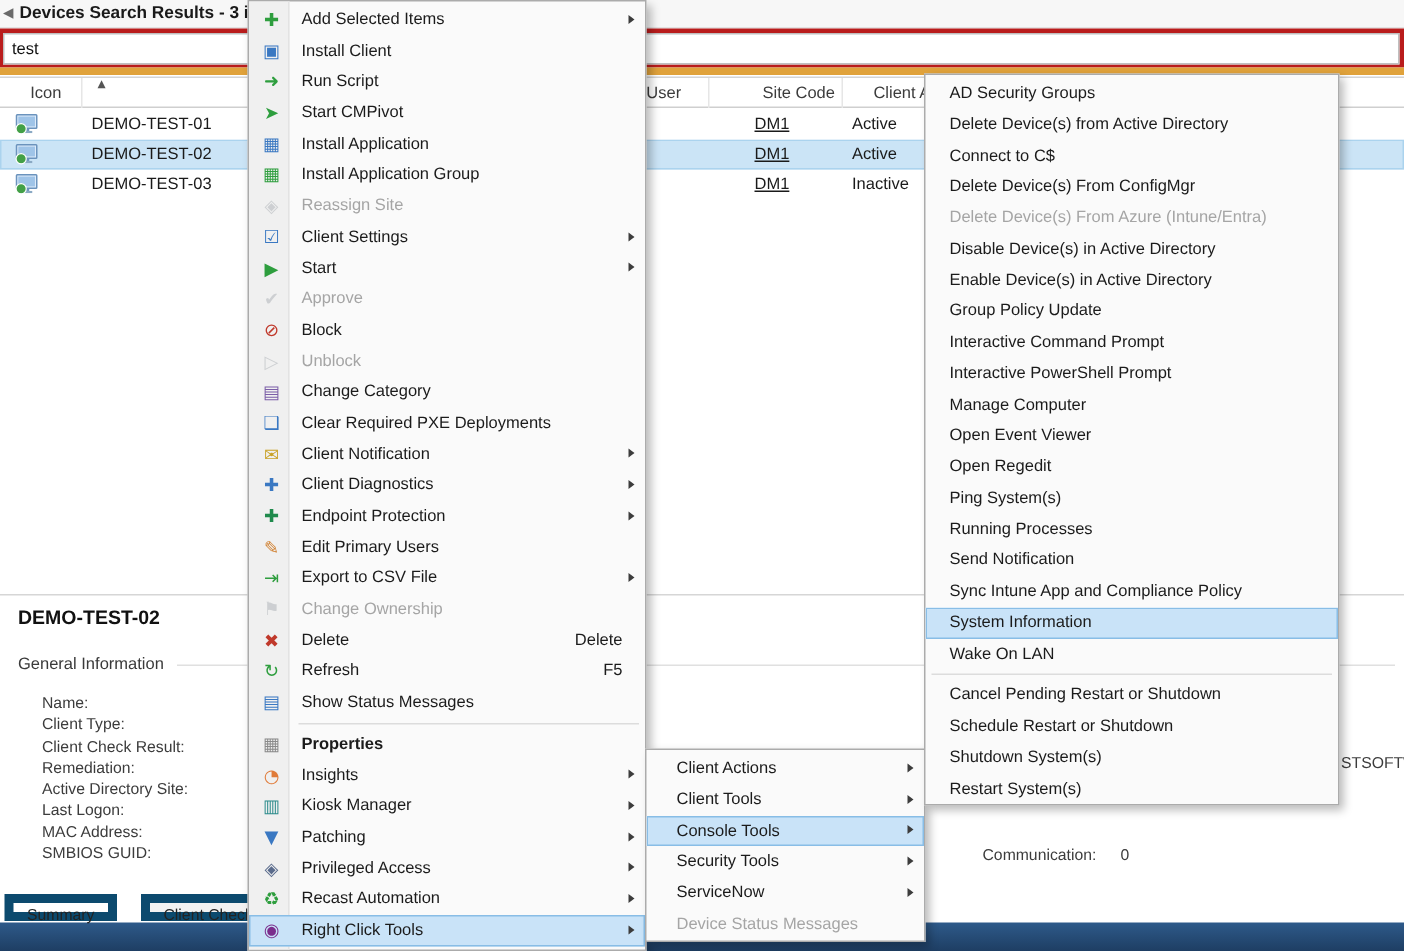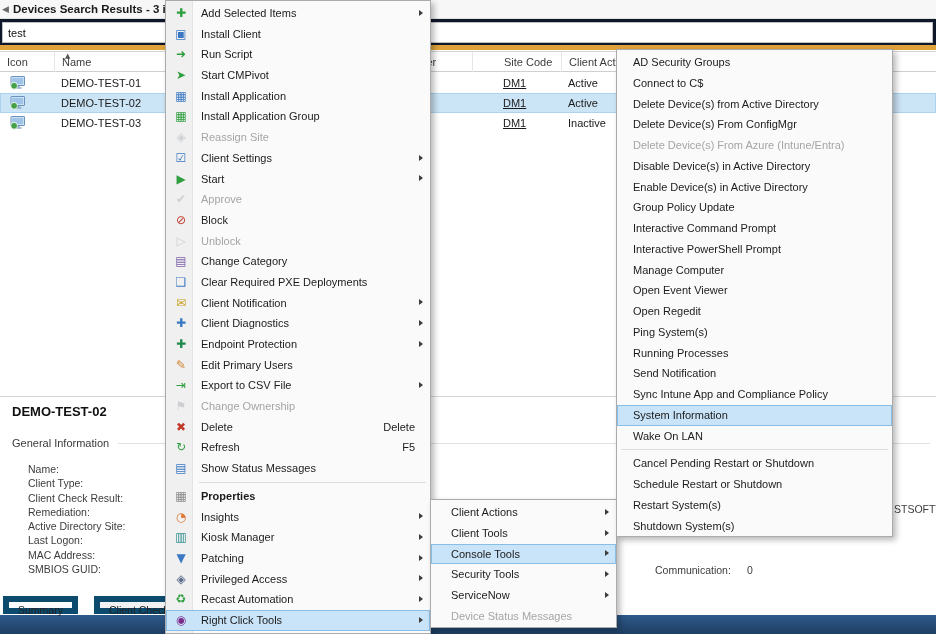--- a/index.html
+++ b/index.html
@@ -11,26 +11,26 @@
   *{margin:0;padding:0;box-sizing:border-box;}
   html,body{width:936px;height:634px;}
   body{
     position:relative;overflow:hidden;background:#fff;color:#1a1a1a;
     font-family:"Liberation Sans","DejaVu Sans",sans-serif;font-size:11px;
   }
   
   .titlebar{position:absolute;left:0;top:0;width:936px;height:19px;background:#f7f7f7;border-bottom:1px solid #e2e2e2;z-index:1;}
   .chev{position:absolute;left:2px;top:4px;font-size:9px;color:#6a6a6a;font-family:"DejaVu Sans",sans-serif;}
   .pane-title{position:absolute;left:13px;top:3px;font-size:11.5px;font-weight:bold;white-space:nowrap;}
-  .searchrow{position:absolute;left:0;top:19px;width:936px;height:26px;background:#0f172a;z-index:1;}
+  .searchrow{position:absolute;left:0;top:19px;width:936px;height:26px;background:#b91c1c;z-index:1;}
   .search-input{position:absolute;left:2px;top:3px;width:931px;height:21px;border:1px solid #bfbfbf;font-size:11px;padding:0 5px;font-family:inherit;color:#111;background:#fff;outline:none;}
   .gold-bar{position:absolute;left:0;top:45px;width:936px;height:5px;background:var(--gold);z-index:1;}
   
   .thead{position:absolute;left:0;top:51px;width:936px;height:21px;border-top:1px solid #d4d4d4;border-bottom:1px solid #cfcfcf;background:#fff;z-index:1;}
-  .th{position:absolute;top:0;height:20px;line-height:20px;font-size:11px;color:#3c3c3c;padding-left:7px;border-right:1px solid #e6e6e6;white-space:nowrap;overflow:hidden;}
+  .th{position:absolute;top:0;height:20px;line-height:20px;font-size:11px;color:#3c3c3c;padding-left:7px;border-right:1px solid #e6e6e6;white-space:nowrap;overflow:hidden;text-align:center;}
   .th-icon{left:0;width:55px;}
   .th-name{left:55px;width:375px;}
   .th-user{left:406px;width:67px;}
   .th-site{left:497px;width:65px;}
   .th-activity{left:562px;width:100px;}
   .sort-arrow{position:absolute;left:10px;top:1px;font-size:7px;line-height:7px;color:#555;font-family:"DejaVu Sans",sans-serif;}
   .th-name .th-label{display:inline-block;padding-top:0;}
   #table-rows{position:absolute;left:0;top:73px;width:936px;z-index:1;}
   .trow{position:relative;height:20px;width:936px;}
   .trow.selected{background:var(--sel);box-shadow:inset 0 0 0 1px #abd3ee;}
@@ -208,37 +208,37 @@
       <div class="menu-item"><span class="mi-label">Client Tools</span><span class="mi-arrow"></span></div>
       <div class="menu-item highlighted"><span class="mi-label">Console Tools</span><span class="mi-arrow"></span></div>
       <div class="menu-item"><span class="mi-label">Security Tools</span><span class="mi-arrow"></span></div>
       <div class="menu-item"><span class="mi-label">ServiceNow</span><span class="mi-arrow"></span></div>
       <div class="menu-item disabled"><span class="mi-label">Device Status Messages</span></div>
     </div>
 </div>
 <div class="menu" id="console-menu">
   <div id="console-items">
       <div class="menu-item"><span class="mi-label">AD Security Groups</span></div>
+      <div class="menu-item"><span class="mi-label">Delete Device(s) from Active Directory</span></div>
       <div class="menu-item"><span class="mi-label">Connect to C$</span></div>
-      <div class="menu-item"><span class="mi-label">Delete Device(s) from Active Directory</span></div>
       <div class="menu-item"><span class="mi-label">Delete Device(s) From ConfigMgr</span></div>
       <div class="menu-item disabled"><span class="mi-label">Delete Device(s) From Azure (Intune/Entra)</span></div>
       <div class="menu-item"><span class="mi-label">Disable Device(s) in Active Directory</span></div>
       <div class="menu-item"><span class="mi-label">Enable Device(s) in Active Directory</span></div>
       <div class="menu-item"><span class="mi-label">Group Policy Update</span></div>
       <div class="menu-item"><span class="mi-label">Interactive Command Prompt</span></div>
       <div class="menu-item"><span class="mi-label">Interactive PowerShell Prompt</span></div>
       <div class="menu-item"><span class="mi-label">Manage Computer</span></div>
       <div class="menu-item"><span class="mi-label">Open Event Viewer</span></div>
       <div class="menu-item"><span class="mi-label">Open Regedit</span></div>
       <div class="menu-item"><span class="mi-label">Ping System(s)</span></div>
       <div class="menu-item"><span class="mi-label">Running Processes</span></div>
       <div class="menu-item"><span class="mi-label">Send Notification</span></div>
       <div class="menu-item"><span class="mi-label">Sync Intune App and Compliance Policy</span></div>
       <div class="menu-item highlighted"><span class="mi-label">System Information</span></div>
       <div class="menu-item"><span class="mi-label">Wake On LAN</span></div>
       <div class="menu-sep"></div>
       <div class="menu-item"><span class="mi-label">Cancel Pending Restart or Shutdown</span></div>
       <div class="menu-item"><span class="mi-label">Schedule Restart or Shutdown</span></div>
+      <div class="menu-item"><span class="mi-label">Shutdown System(s)</span></div>
       <div class="menu-item"><span class="mi-label">Restart System(s)</span></div>
-      <div class="menu-item"><span class="mi-label">Shutdown System(s)</span></div>
     </div>
 </div>
 
 </body></html>

